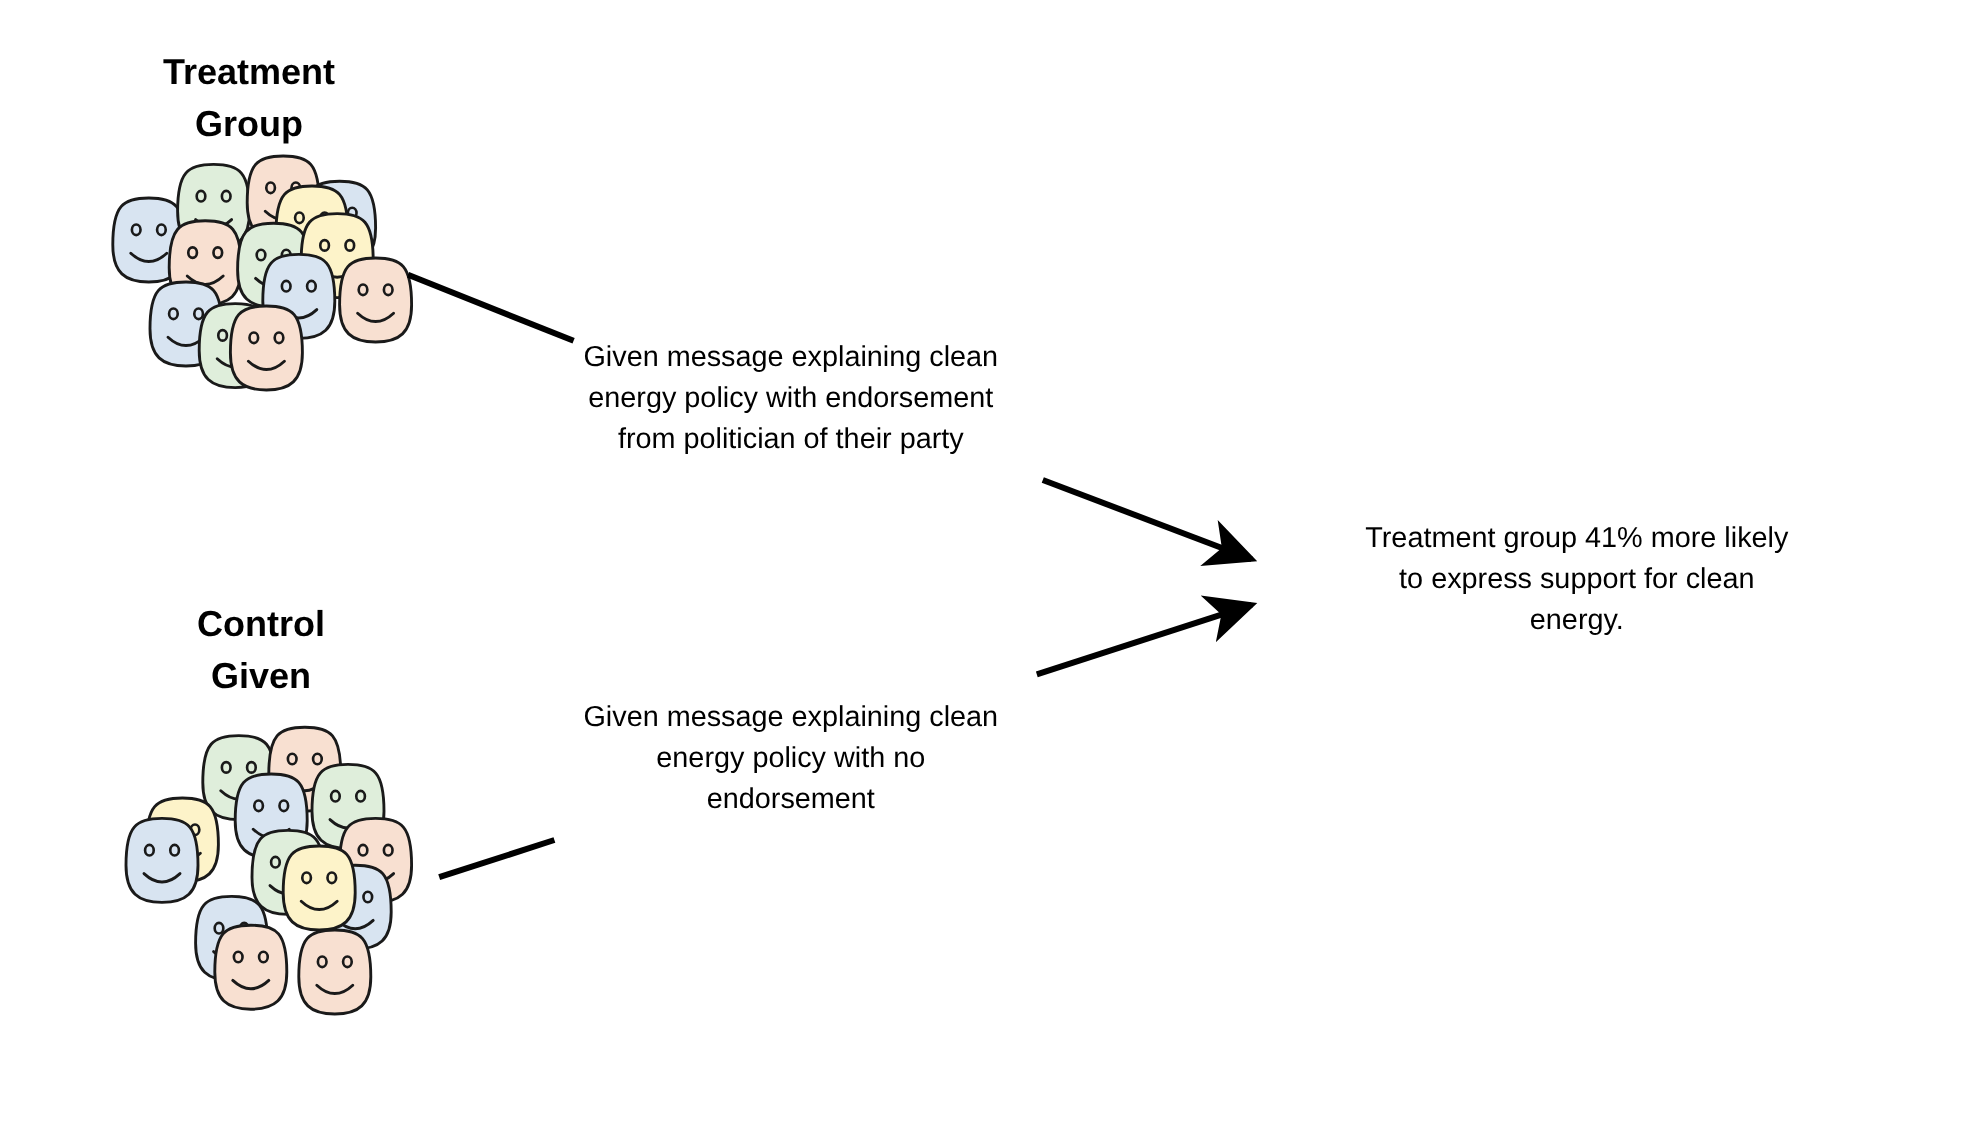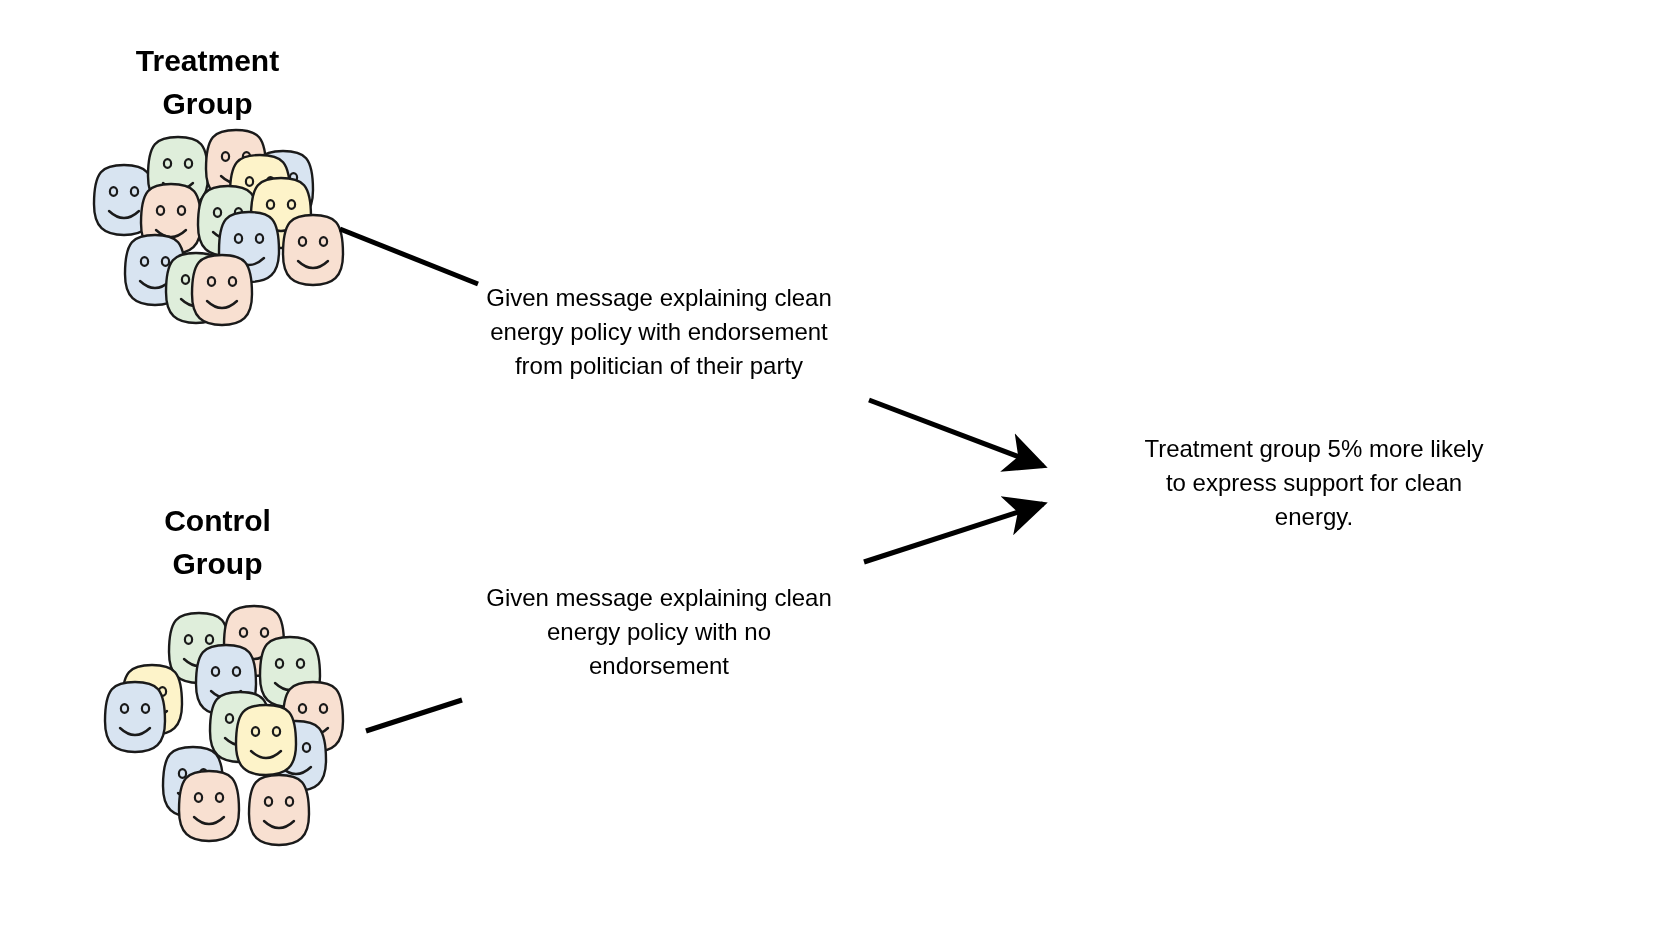--- a/index.html
+++ b/index.html
@@ -46,31 +46,31 @@
 </style>
 </head>
 <body>
 
 <div id="canvas">
 
   <div class="group-label" style="left:105px; top:40px; width:205px;">Treatment
 Group</div>
 
   <div class="group-label" style="left:115px; top:500px; width:205px;">Control
-Group</div>
+Given</div>
 
   <div class="body-text" style="left:438px; top:281px; width:442px;">Given message explaining clean
 energy policy with endorsement
 from politician of their party</div>
 
   <div class="body-text" style="left:438px; top:581px; width:442px;">Given message explaining clean
 energy policy with no
 endorsement</div>
 
-  <div class="body-text" style="left:1088px; top:432px; width:452px;">Treatment group 5% more likely
+  <div class="body-text" style="left:1088px; top:432px; width:452px;">Treatment group 41% more likely
 to express support for clean
 energy.</div>
 
   <svg class="overlay" id="art" viewBox="0 0 1654 934">
     <defs>
       <marker id="ah" markerWidth="9" markerHeight="9" refX="7.6" refY="4.5" orient="auto" markerUnits="strokeWidth">
         <path d="M0,0.4 L8.6,4.5 L0,8.6 L2.3,4.5 Z" fill="#000000"></path>
       </marker>
     </defs>
     <g id="treatment-faces">

